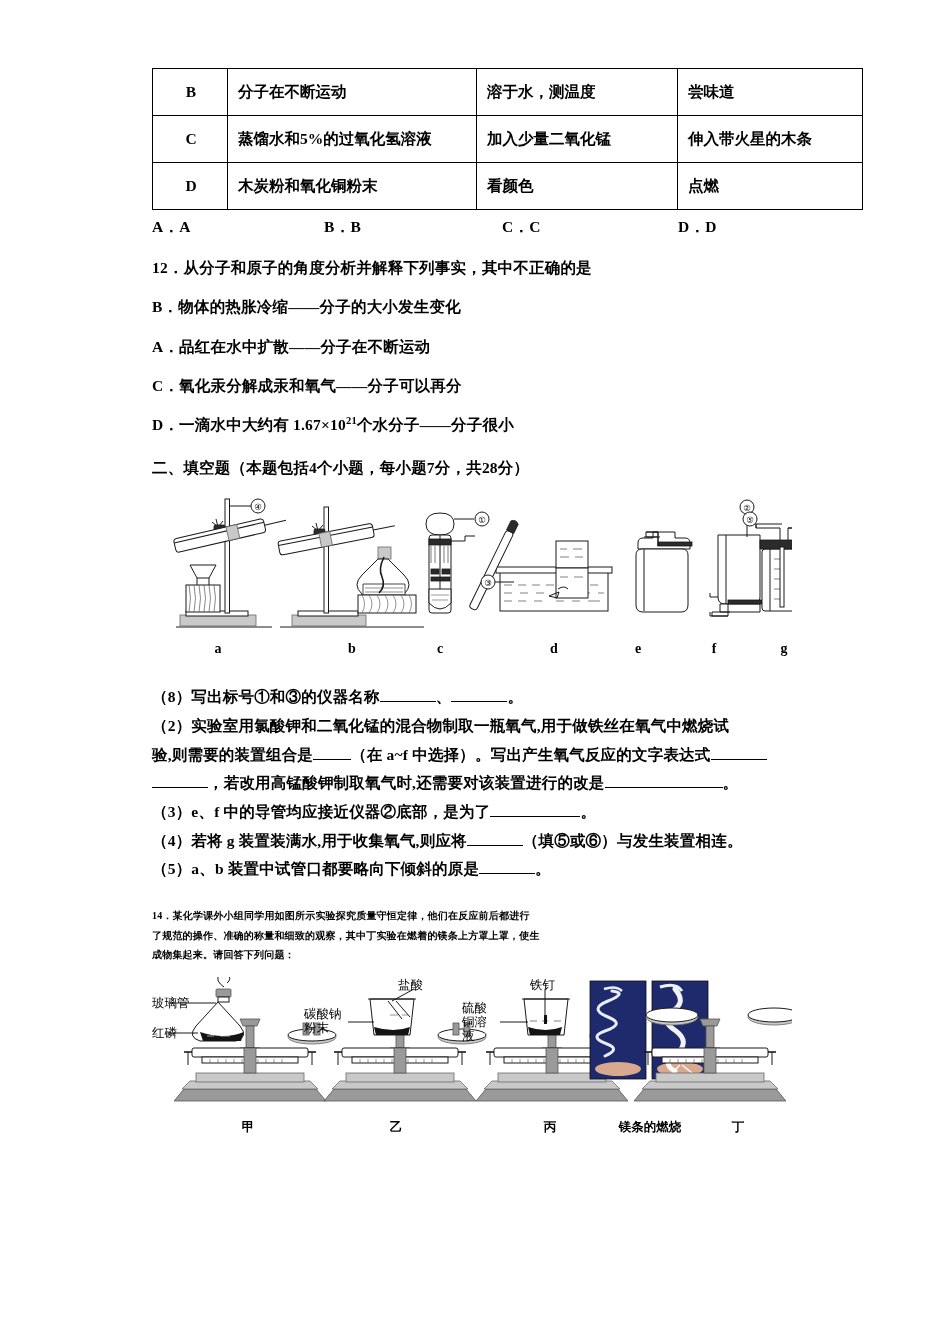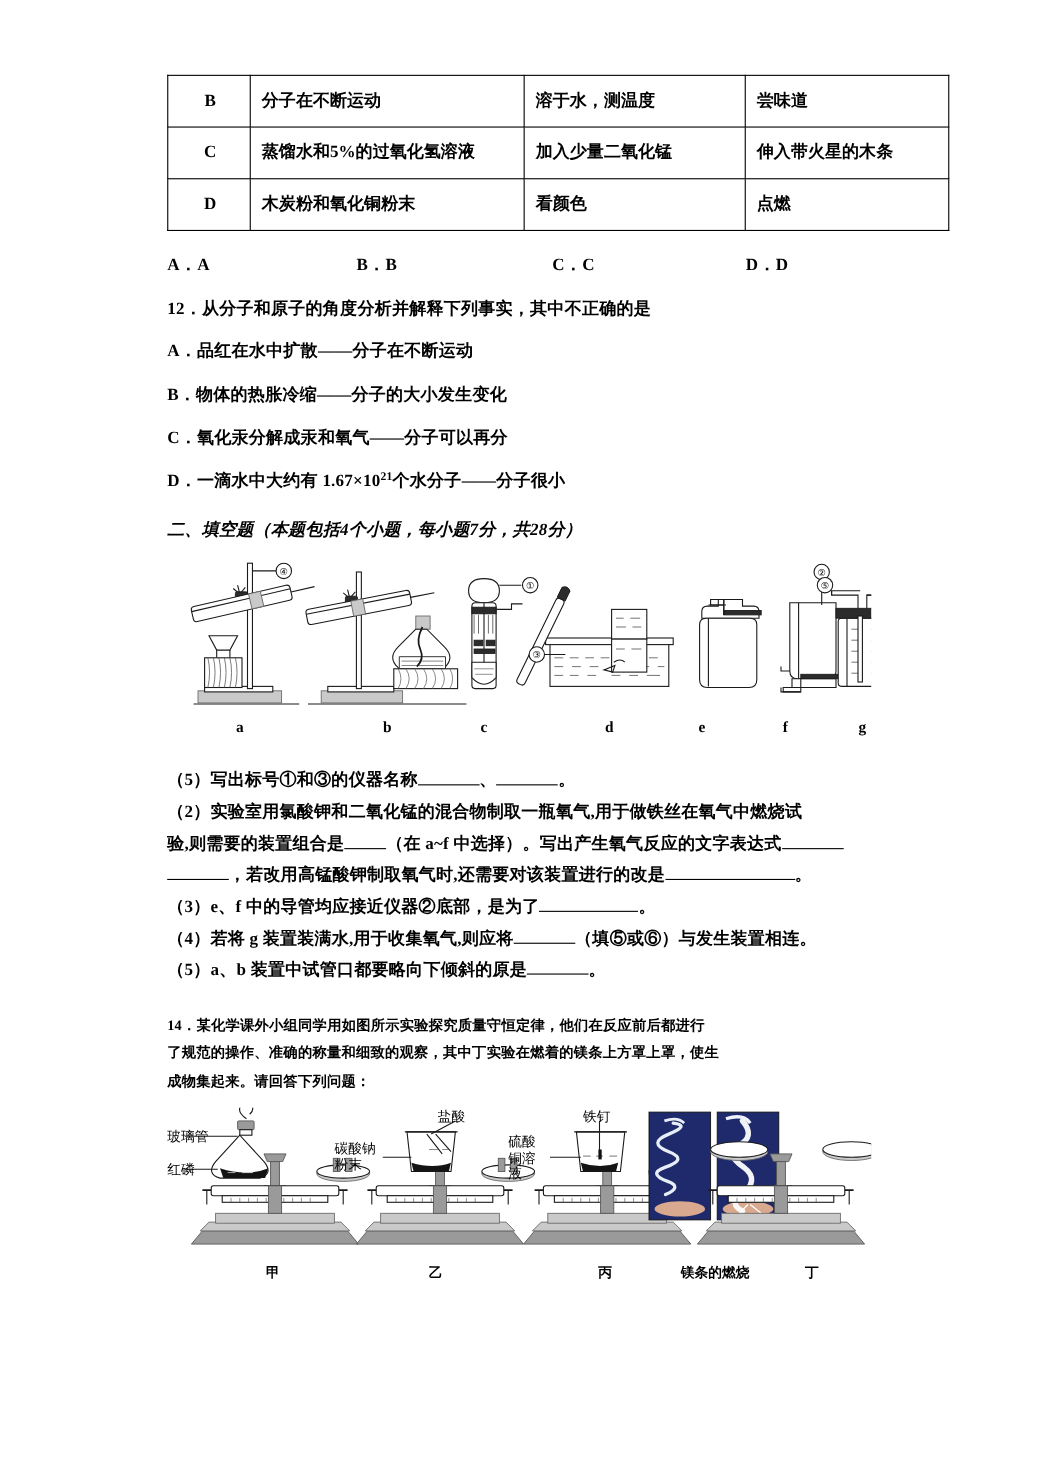--- a/index.html
+++ b/index.html
@@ -43,21 +43,21 @@
     line-height: 1.25;
   }
   td.col-letter { width: 56px; text-align: center; font-family: "Liberation Serif", serif; }
   td.col-b { width: 230px; }
   td.col-c { width: 182px; }
   td.col-d { width: 166px; }
 
   
   .choice-row {
     display: flex;
-    margin-top: 20px;
+    margin-top: 7px;
     font-weight: bold;
     font-size: 15.5px;
     letter-spacing: 0.3px;
   }
   .choice-row > span { display: inline-block; }
   .ch1 { width: 172px; }
   .ch2 { width: 178px; }
   .ch3 { width: 176px; }
 
   
@@ -73,31 +73,30 @@
     font-weight: bold;
     margin-top: 16px;
     line-height: 1.5;
     letter-spacing: 0.2px;
   }
   .sec-head {
     font-size: 15.5px;
     font-weight: bold;
     margin-top: 22px;
     letter-spacing: 0.2px;
-    font-style: italic;
   }
   .q-sub {
     font-size: 15.5px;
     font-weight: bold;
     line-height: 1.85;
     letter-spacing: 0.2px;
     text-align: justify;
   }
   .para {
-    font-size: 13px;
+    font-size: 10px;
     font-weight: bold;
     margin-top: 14px;
     line-height: 1.95;
     letter-spacing: 0.2px;
     text-align: justify;
   }
   sup { font-size: 0.68em; vertical-align: super; }
   .blank-s { display:inline-block; border-bottom: 1.3px solid #000; width: 38px; height: 13px; }
   .blank-m { display:inline-block; border-bottom: 1.3px solid #000; width: 56px; height: 13px; }
   .blank-l { display:inline-block; border-bottom: 1.3px solid #000; width: 90px; height: 13px; }
@@ -163,22 +162,22 @@
     </table>
 
     <div class="choice-row">
       <span class="ch1">A．A</span>
       <span class="ch2">B．B</span>
       <span class="ch3">C．C</span>
       <span>D．D</span>
     </div>
 
     <div class="q-line">12．从分子和原子的角度分析并解释下列事实，其中不正确的是</div>
+    <div class="opt-line">B．物体的热胀冷缩——分子的大小发生变化</div>
     <div class="opt-line">A．品红在水中扩散——分子在不断运动</div>
-    <div class="opt-line">B．物体的热胀冷缩——分子的大小发生变化</div>
     <div class="opt-line">C．氧化汞分解成汞和氧气——分子可以再分</div>
     <div class="opt-line">
       <span>D．一滴水中大约有 1.67×10</span><sup>21</sup><span>个水分子——分子很小</span>
     </div>
 
     <div class="sec-head">二、填空题（本题包括4个小题，每小题7分，共28分）</div>
 
 
     <div class="fig fig-13">
       <svg width="640" height="152" viewBox="0 0 640 152">
@@ -389,21 +388,21 @@
       <span style="left:66px">a</span>
       <span style="left:200px">b</span>
       <span style="left:288px">c</span>
       <span style="left:402px">d</span>
       <span style="left:486px">e</span>
       <span style="left:562px">f</span>
       <span style="left:632px">g</span>
     </div>
 
     <div class="q-sub" style="margin-top:20px">
-      <span>（5）写出标号①和③的仪器名称</span><span class="blank-m"></span><span>、</span><span class="blank-m"></span><span>。</span>
+      <span>（8）写出标号①和③的仪器名称</span><span class="blank-m"></span><span>、</span><span class="blank-m"></span><span>。</span>
     </div>
 
     <div class="q-sub">
       <span>（2）实验室用氯酸钾和二氧化锰的混合物制取一瓶氧气,用于做铁丝在氧气中燃烧试</span><br>
       <span>验,则需要的装置组合是</span><span class="blank-s"></span><span>（在 a~f 中选择）。写出产生氧气反应的文字表达式</span><span class="blank-m"></span><br>
       <span class="blank-m"></span><span>，若改用高锰酸钾制取氧气时,还需要对该装置进行的改是</span><span class="blank-xl"></span><span>。</span>
     </div>
 
     <div class="q-sub">
       <span>（3）e、f 中的导管均应接近仪器②底部，是为了</span><span class="blank-l"></span><span>。</span>

